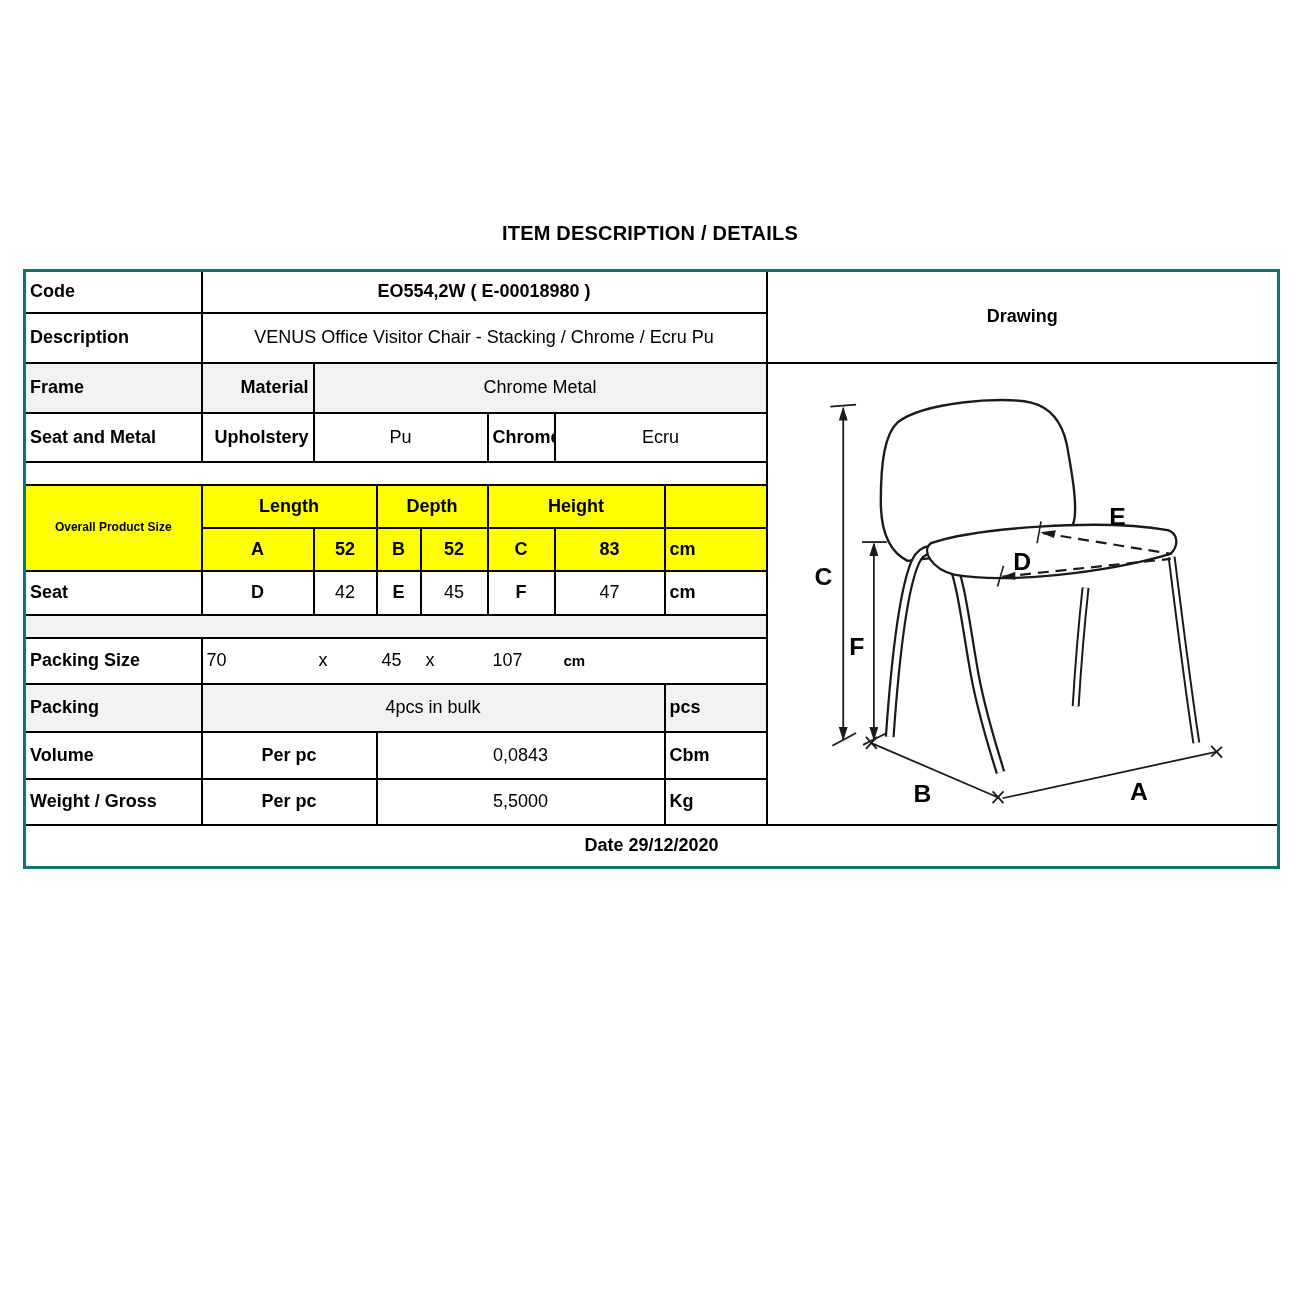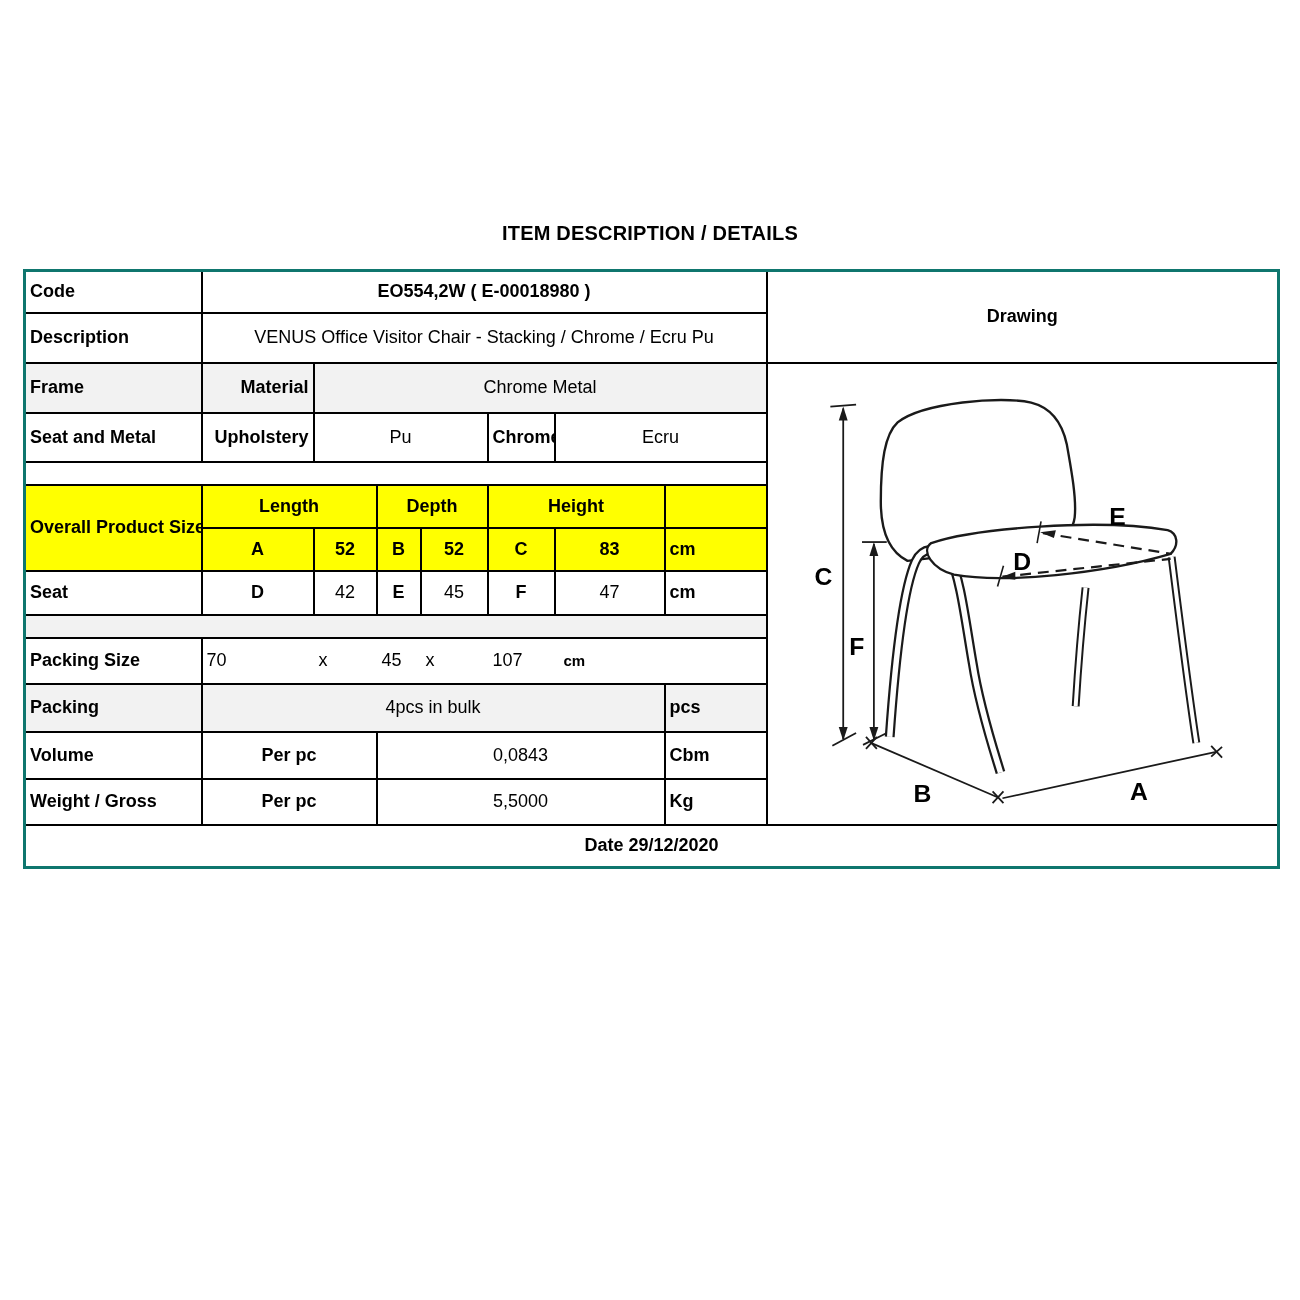--- a/index.html
+++ b/index.html
@@ -146,21 +146,21 @@
       <td class="c" colspan="3">Pu</td>
       <td class="lbl2">Chrome</td>
       <td class="c" colspan="2">Ecru</td>
     </tr>
 
     <tr style="height:23px">
       <td colspan="8"></td>
     </tr>
 
     <tr style="height:43px">
-      <td class="yellow wrap b" rowspan="2" style="font-size:18px;">Overall Product Size</td>
+      <td class="yellow wrap b" rowspan="2" style="font-size:12px;">Overall Product Size</td>
       <td class="yellow c b" colspan="2">Length</td>
       <td class="yellow c b" colspan="2">Depth</td>
       <td class="yellow c b" colspan="2">Height</td>
       <td class="yellow"></td>
     </tr>
 
     <tr style="height:43px">
       <td class="yellow c b">A</td>
       <td class="yellow c b">52</td>
       <td class="yellow c b">B</td>

